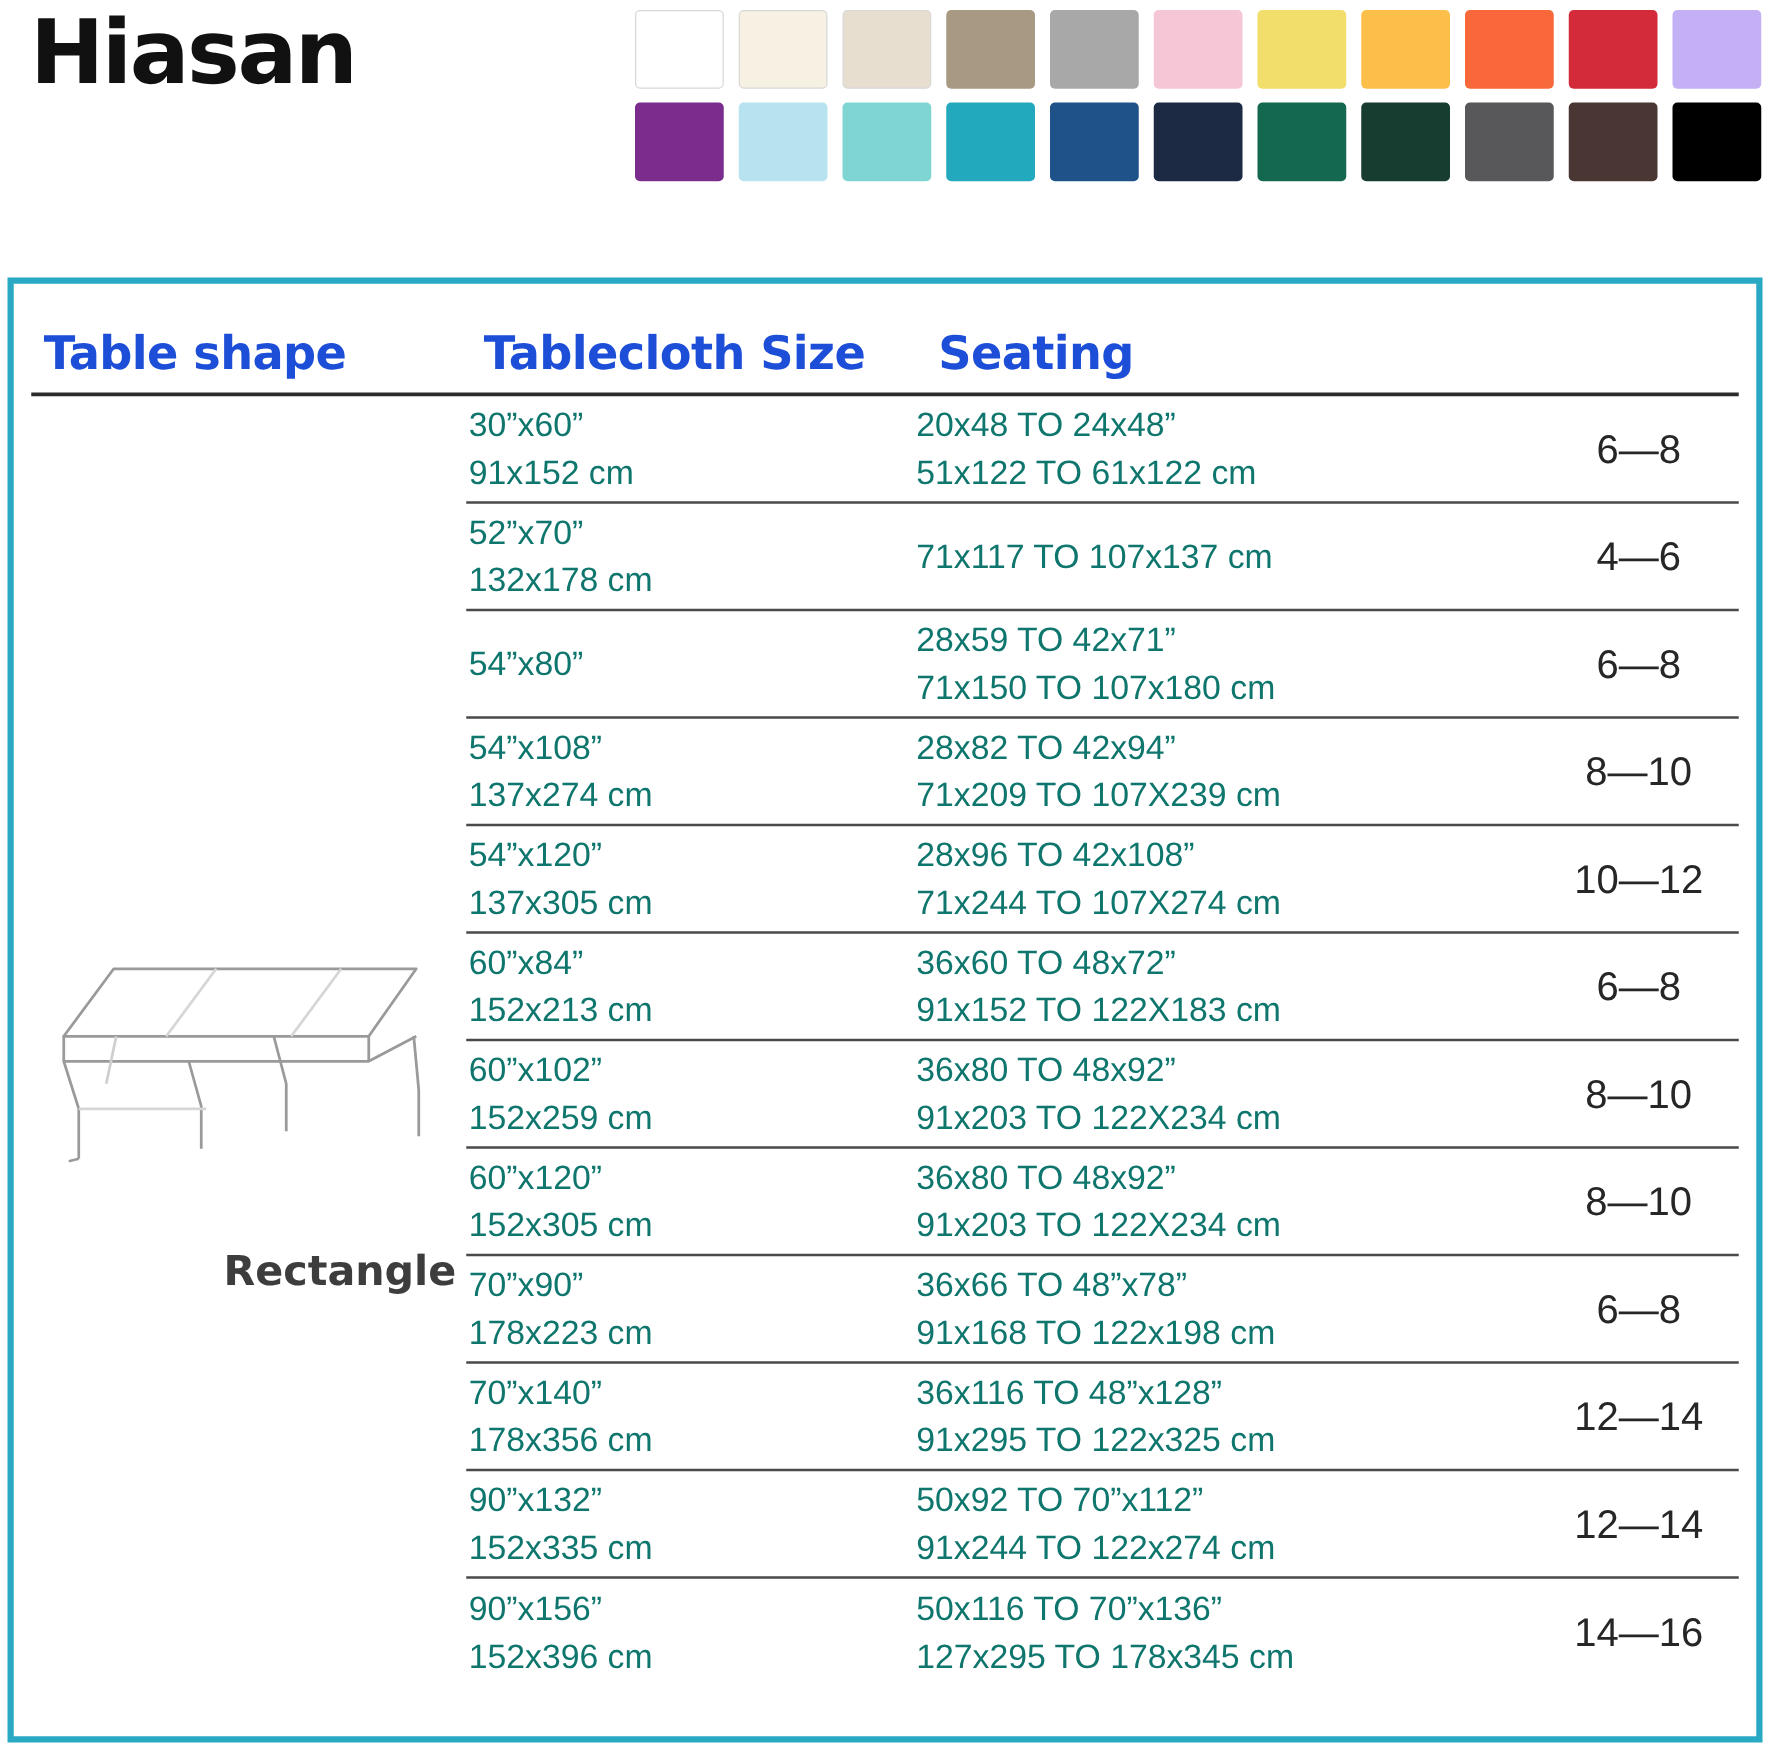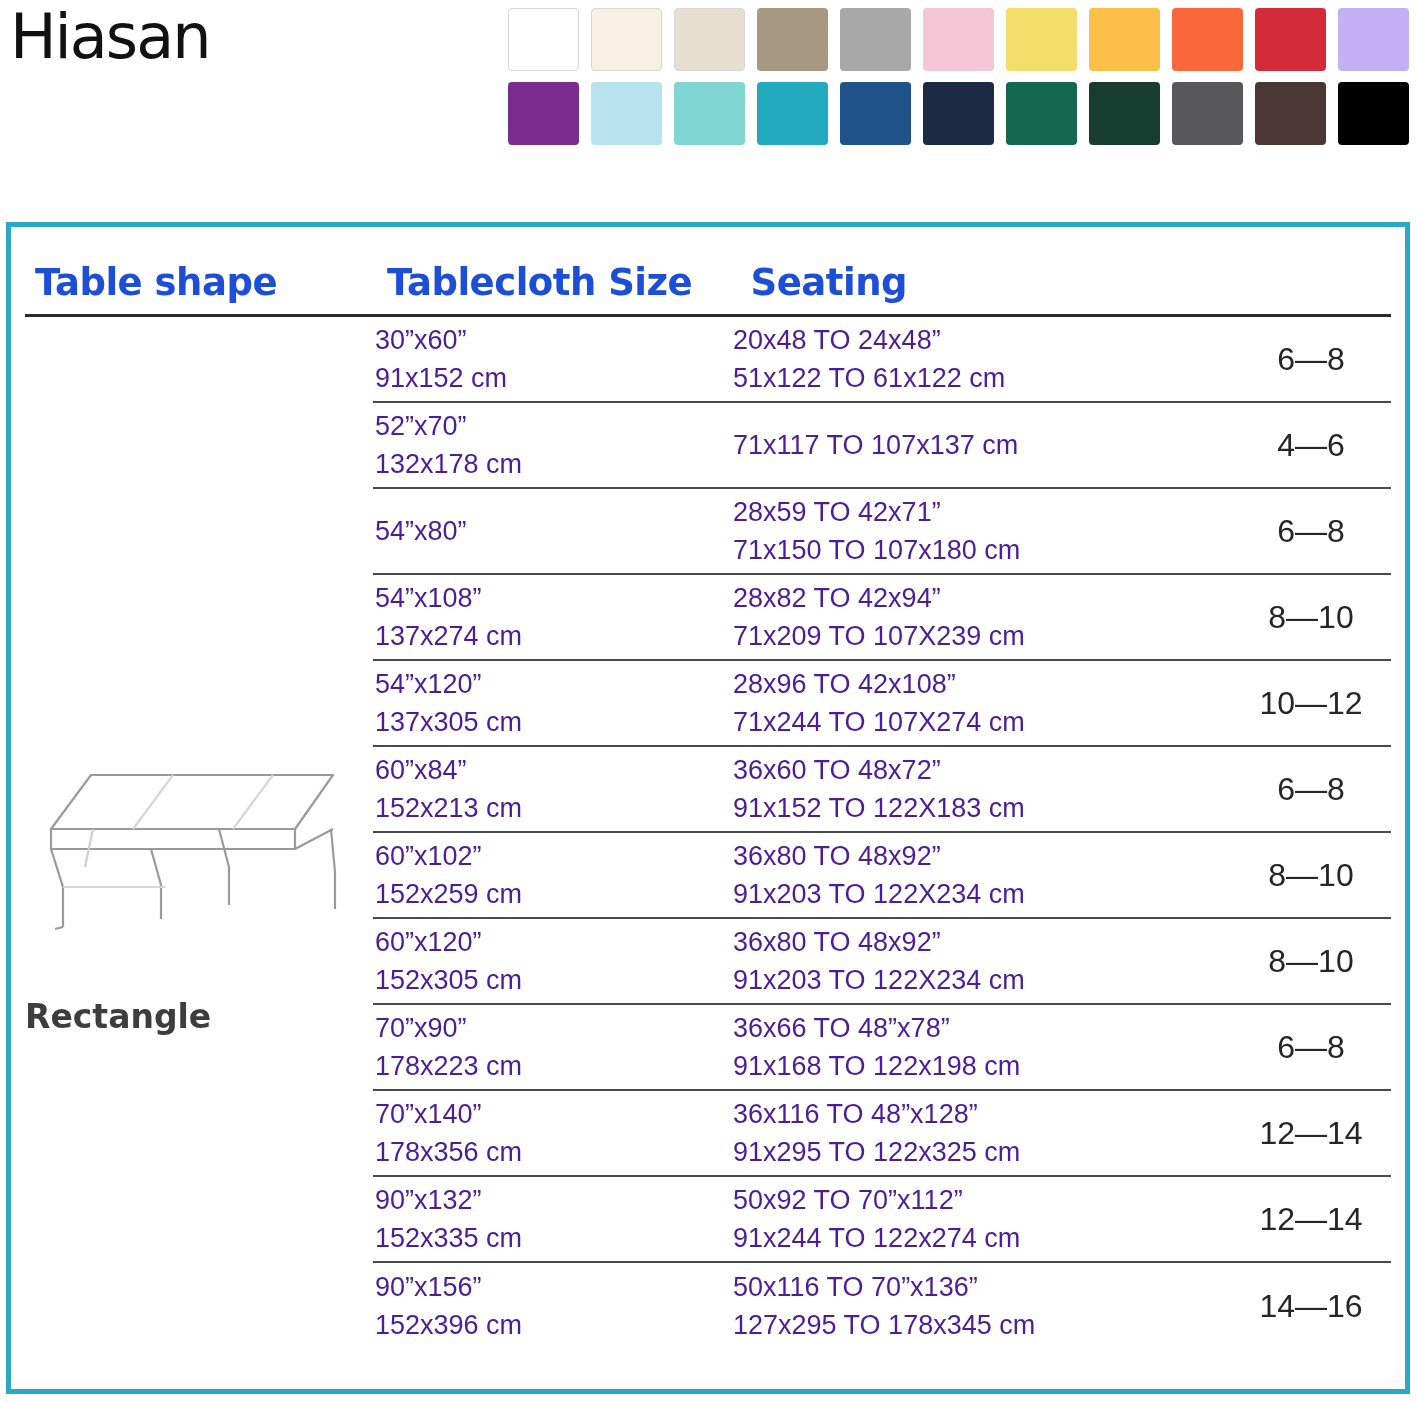--- a/index.html
+++ b/index.html
@@ -18,24 +18,24 @@
 
   
   .header {
     position: relative;
     height: 180px;
     display: flex;
     align-items: flex-start;
   }
   .brand {
     position: absolute;
-    left: 10px;
+    left: 24px;
     top: 6px;
-    font-size: 62px;
-    font-weight: normal;
+    font-size: 71px;
+    font-weight: bold;
     letter-spacing: -2px;
     line-height: 1;
     color: #111111;
     font-family: "DejaVu Sans", sans-serif;
   }
   .swatch-area {
     position: absolute;
     left: 508px;
     top: 8px;
   }
@@ -109,21 +109,21 @@
     left: 8px;
     top: 450px;
     width: 320px;
     height: 175px;
   }
   .shape-label {
     position: absolute;
     top: 680px;
     left: 0;
     width: 340px;
-    text-align: left;
+    text-align: right;
     font-size: 33px;
     font-weight: bold;
     color: #3d3d3d;
     font-family: "DejaVu Sans", sans-serif;
   }
 
   .rows-cell {
     width: 1018px;
   }
   .row {
@@ -146,21 +146,21 @@
   .cell-seat {
     width: 160px;
     text-align: center;
     font-size: 32px;
     color: #262626;
     box-sizing: border-box;
   }
   .line {
     font-size: 27px;
     line-height: 1.42;
-    color: #4c1d95;
+    color: #0f766e;
     white-space: nowrap;
   }
 </style>
 </head>
 <body>
 
 <div class="header">
   <div class="brand">Hiasan</div>
 
   <div class="swatch-area">

